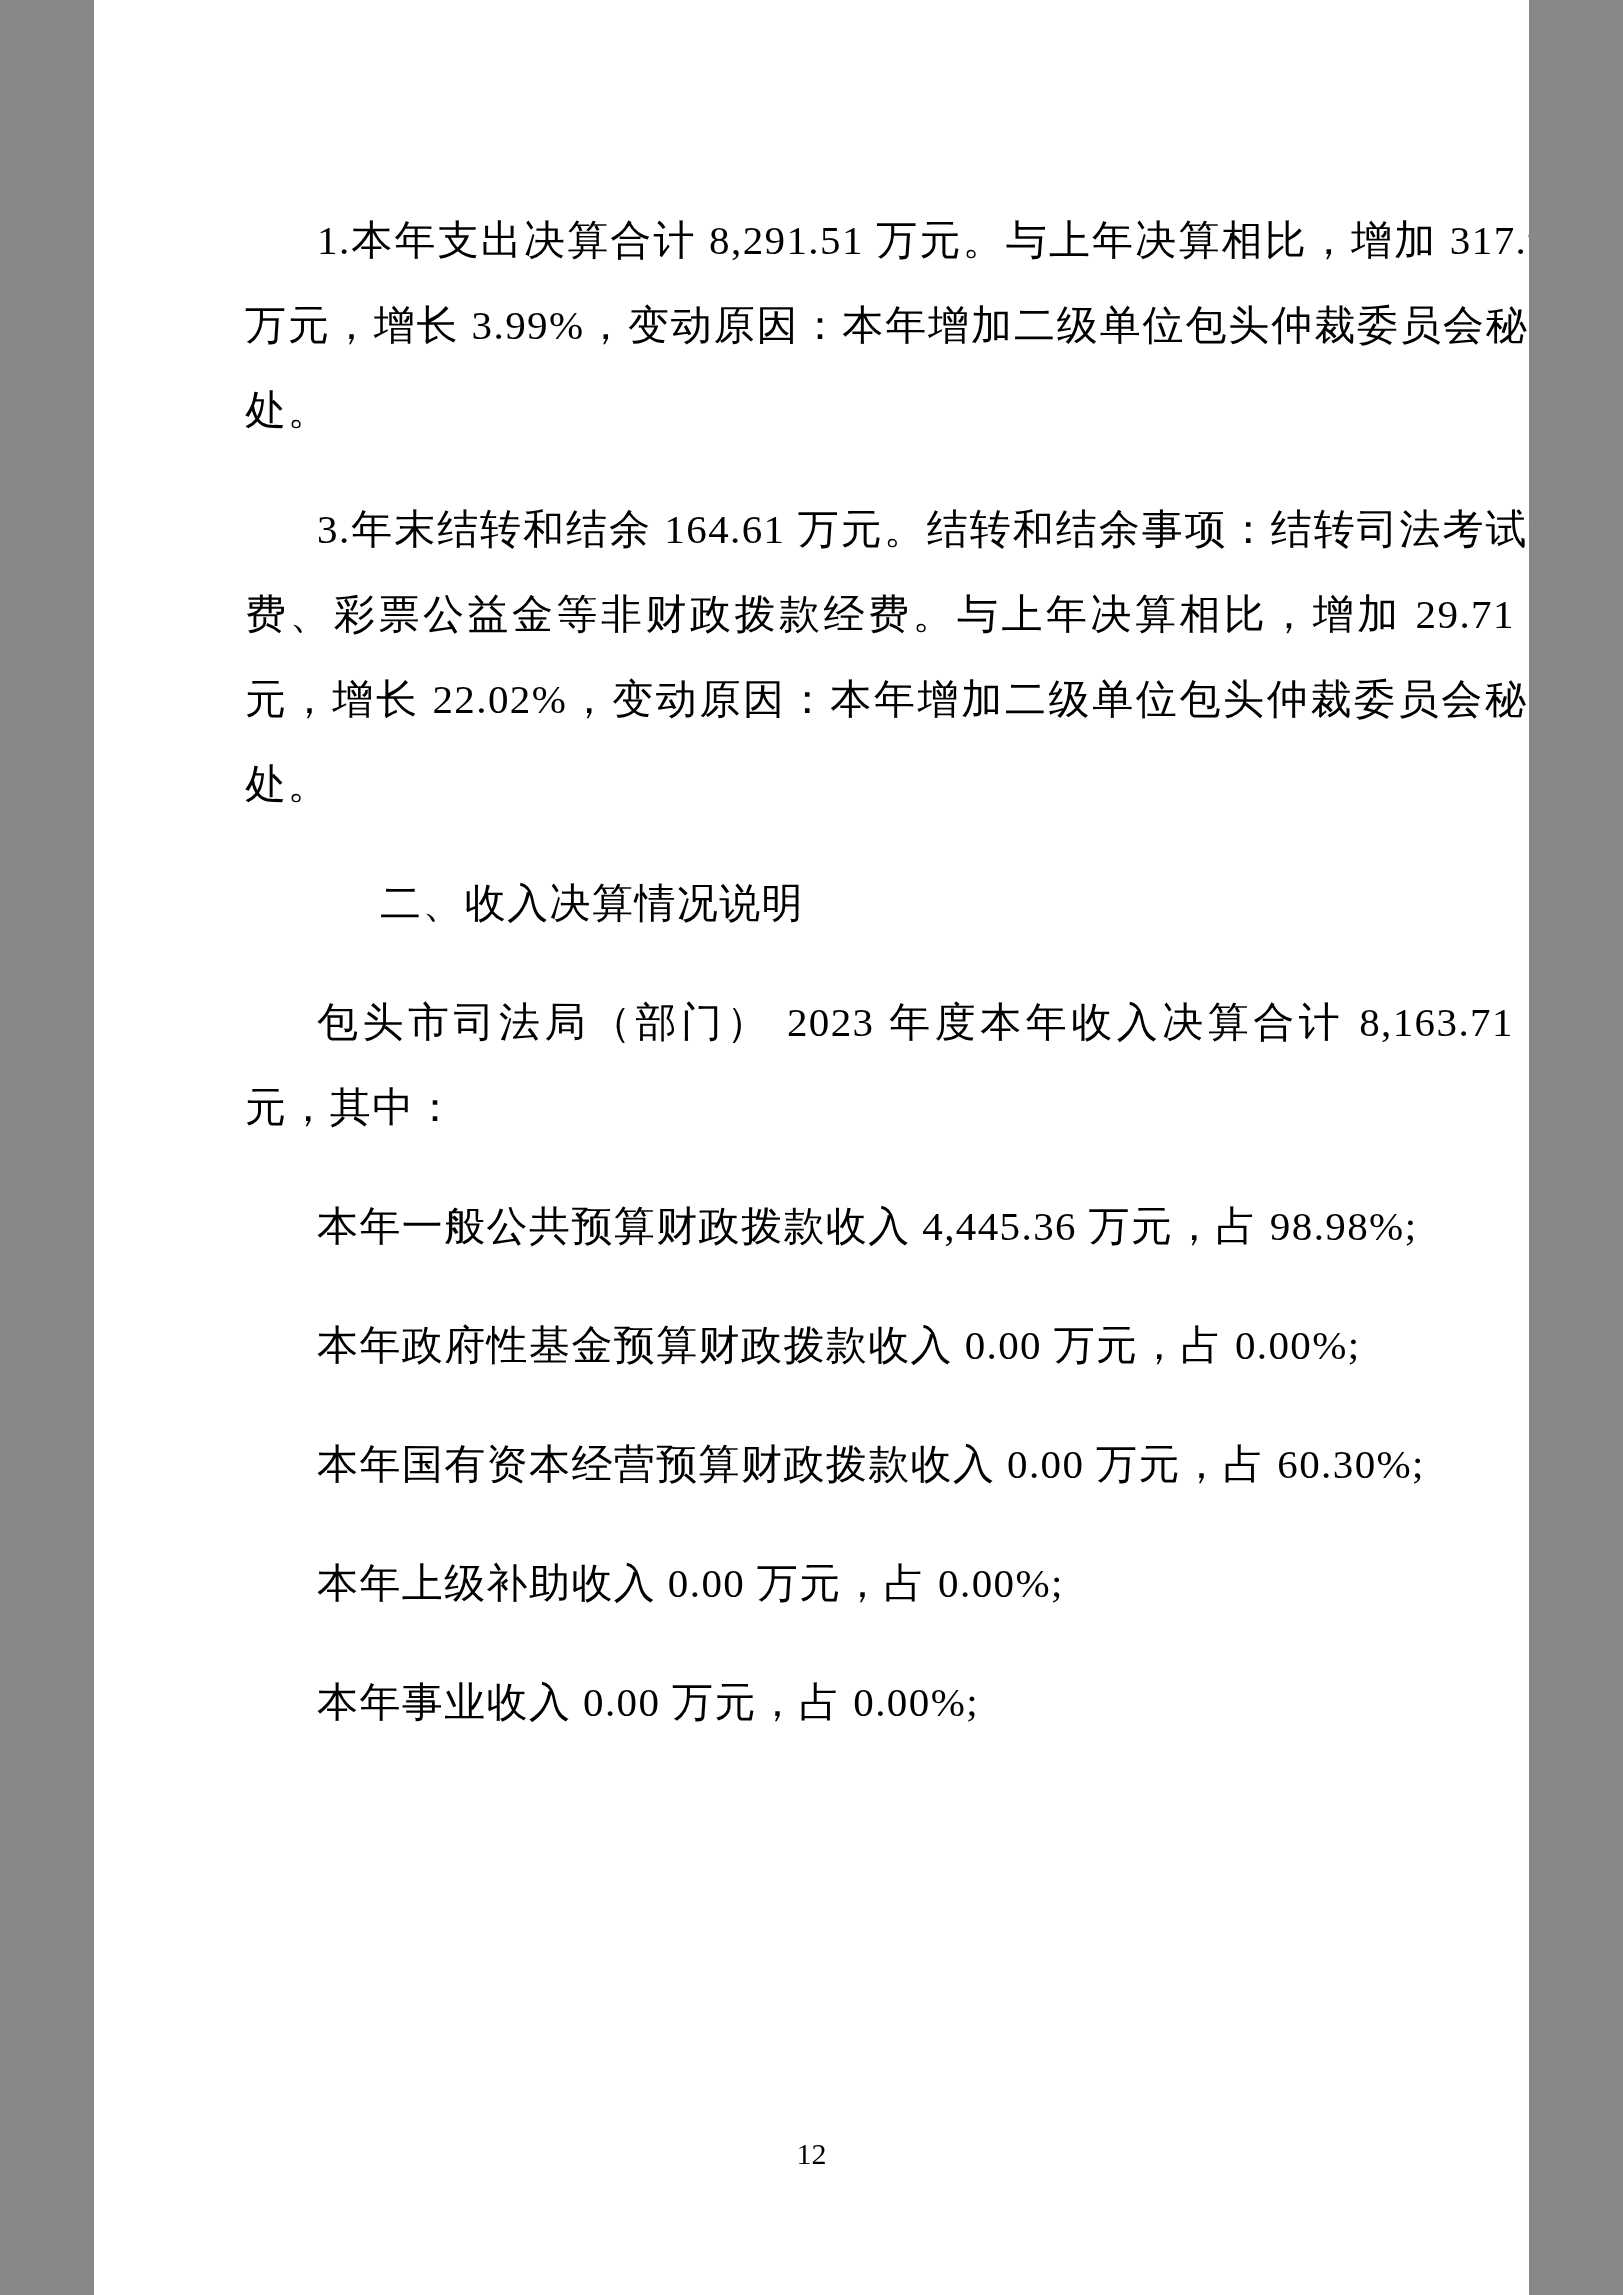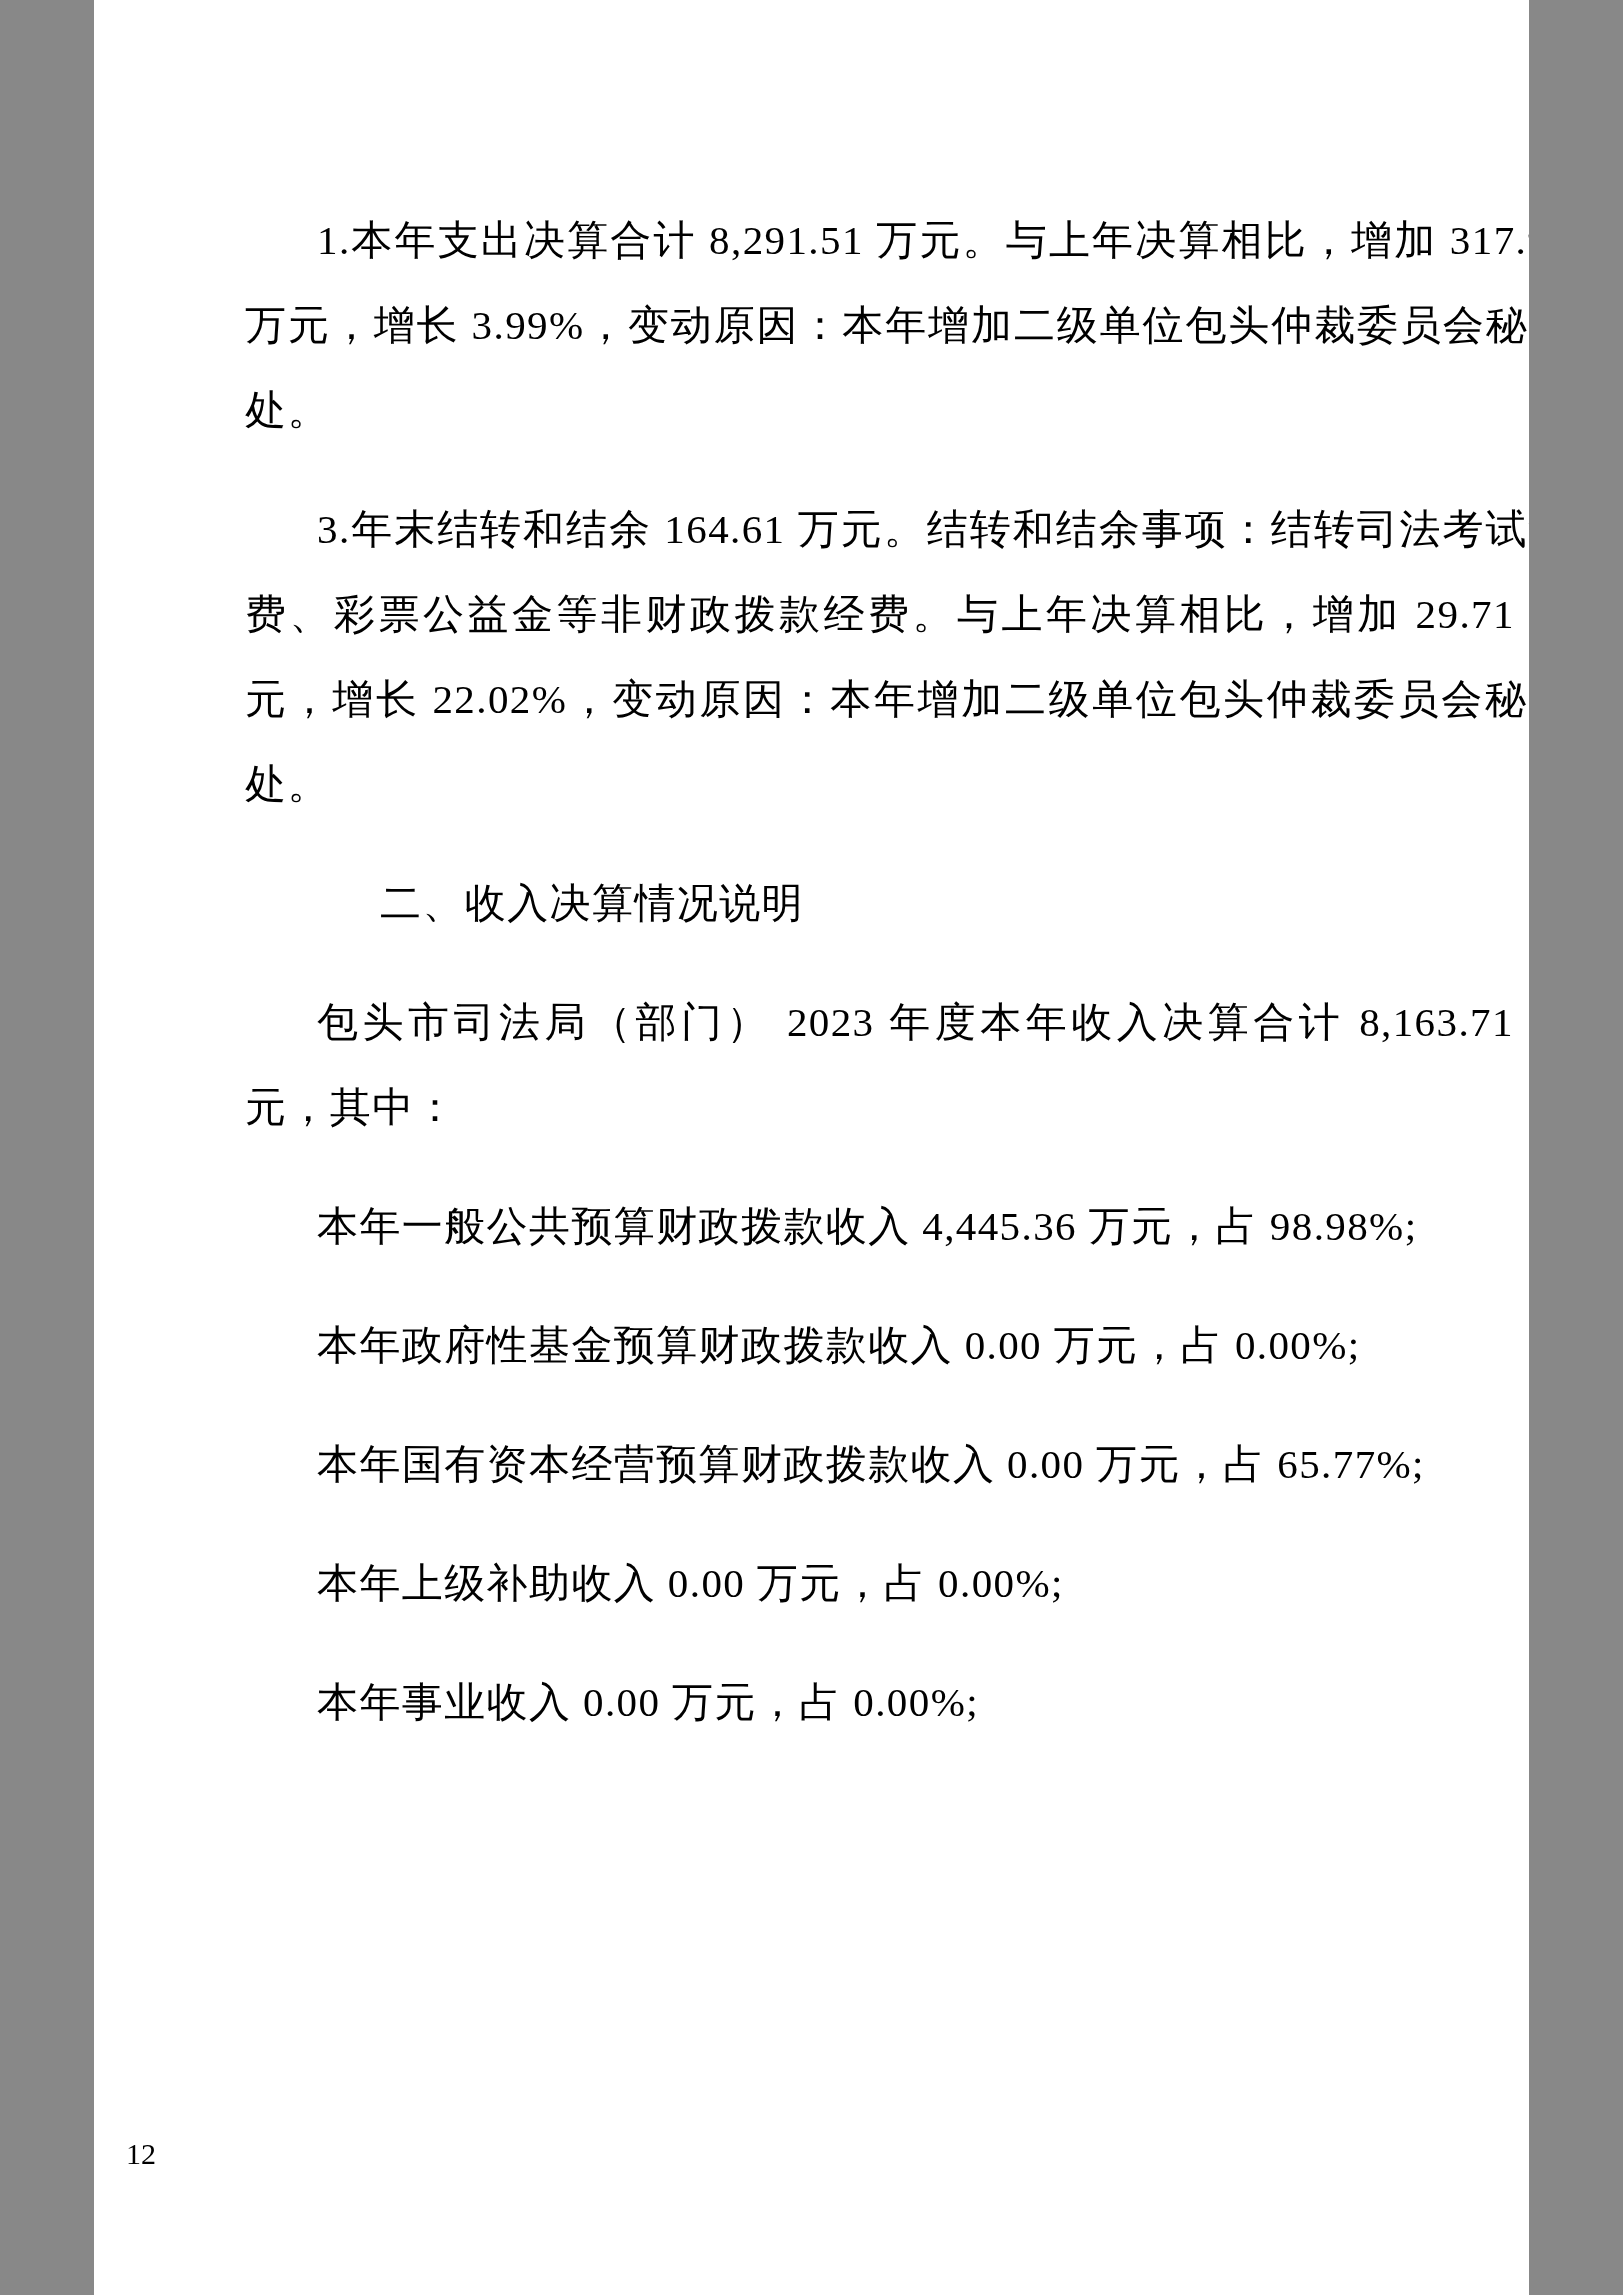--- a/index.html
+++ b/index.html
@@ -38,36 +38,36 @@
     line-height: 85px;
     letter-spacing: 1.4px;
     font-weight: 400;
     text-indent: 135px;
   }
   .page-number {
     position: absolute;
     left: 0;
     top: 2137px;
     width: 100%;
+    text-align: center;
     font-size: 30px;
     line-height: 33px;
     letter-spacing: 0;
-    padding-left: 32px;
   }
 </style>
 </head>
 <body>
 
 <div class="page">
   <div class="content">
     <p class="para">1.本年支出决算合计 8,291.51 万元。与上年决算相比，增加 317.97 万元，增长 3.99%，变动原因：本年增加二级单位包头仲裁委员会秘书处。</p>
     <p class="para">3.年末结转和结余 164.61 万元。结转和结余事项：结转司法考试经费、彩票公益金等非财政拨款经费。与上年决算相比，增加 29.71 万元，增长 22.02%，变动原因：本年增加二级单位包头仲裁委员会秘书处。</p>
     <h2 class="heading">二、收入决算情况说明</h2>
     <p class="para">包头市司法局（部门） 2023 年度本年收入决算合计 8,163.71 万元，其中：</p>
     <p class="para">本年一般公共预算财政拨款收入 4,445.36 万元，占 98.98%;</p>
     <p class="para">本年政府性基金预算财政拨款收入 0.00 万元，占 0.00%;</p>
-    <p class="para">本年国有资本经营预算财政拨款收入 0.00 万元，占 65.77%;</p>
+    <p class="para">本年国有资本经营预算财政拨款收入 0.00 万元，占 60.30%;</p>
     <p class="para">本年上级补助收入 0.00 万元，占 0.00%;</p>
     <p class="para">本年事业收入 0.00 万元，占 0.00%;</p>
   </div>
   <div class="page-number">12</div>
 </div>
 
 
 </body></html>

